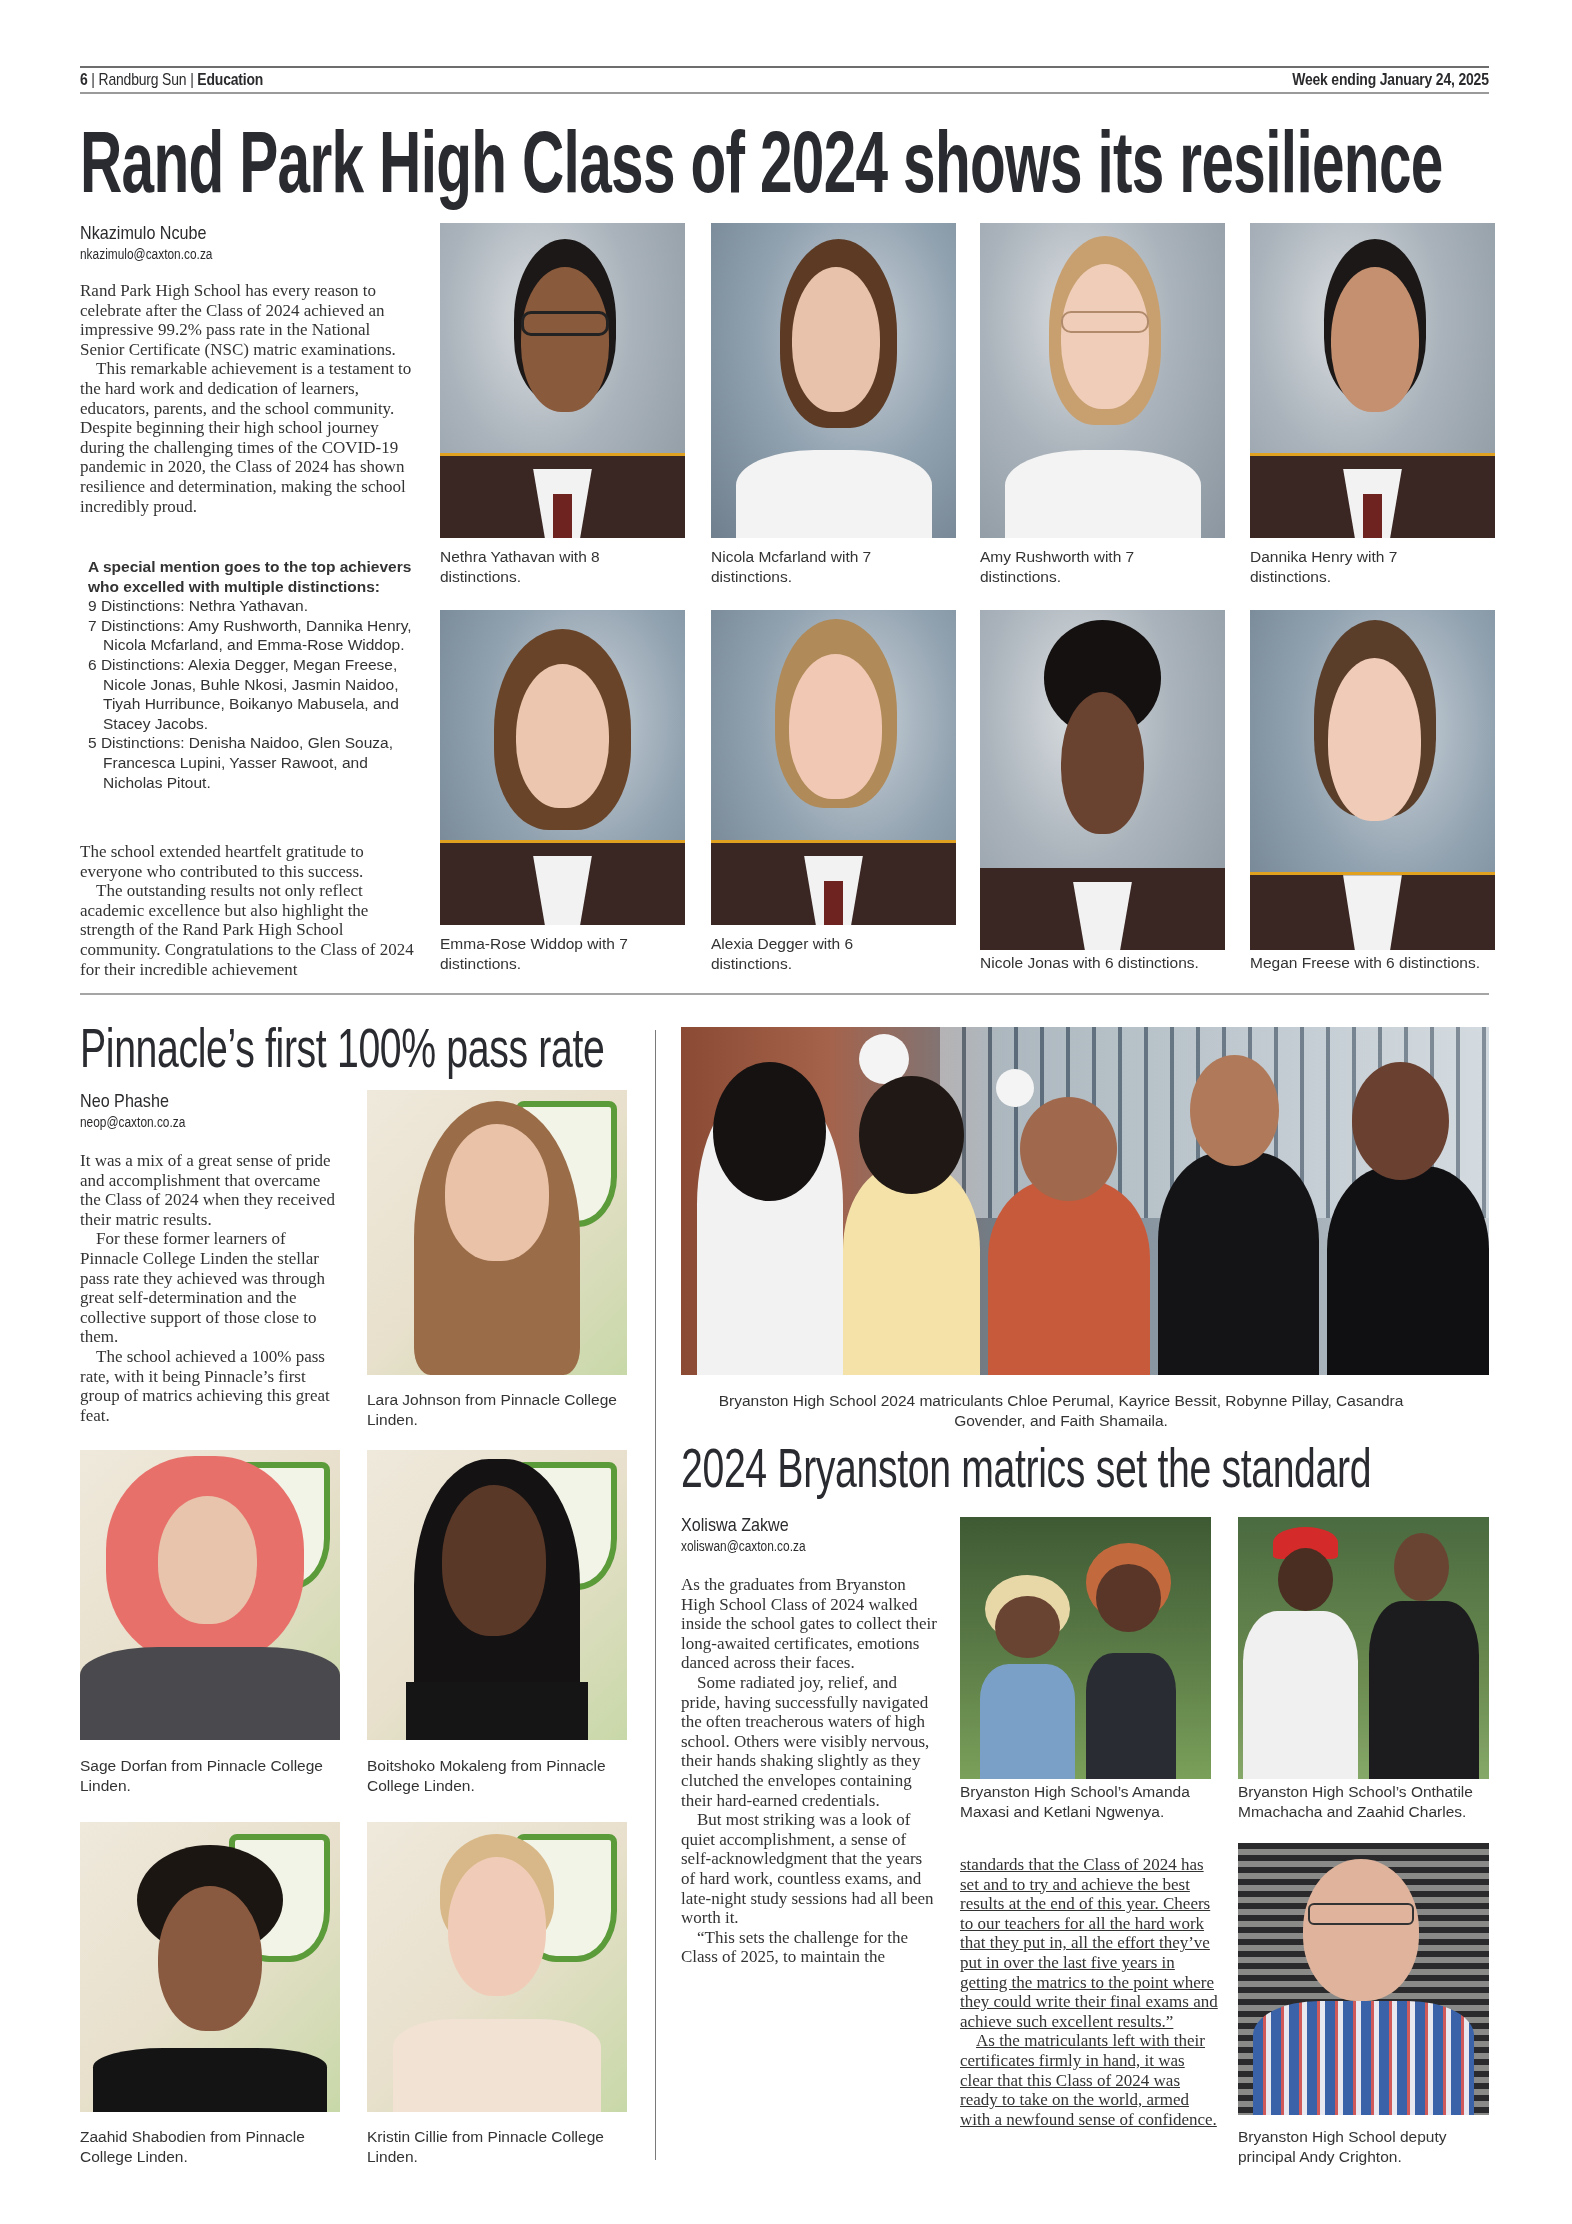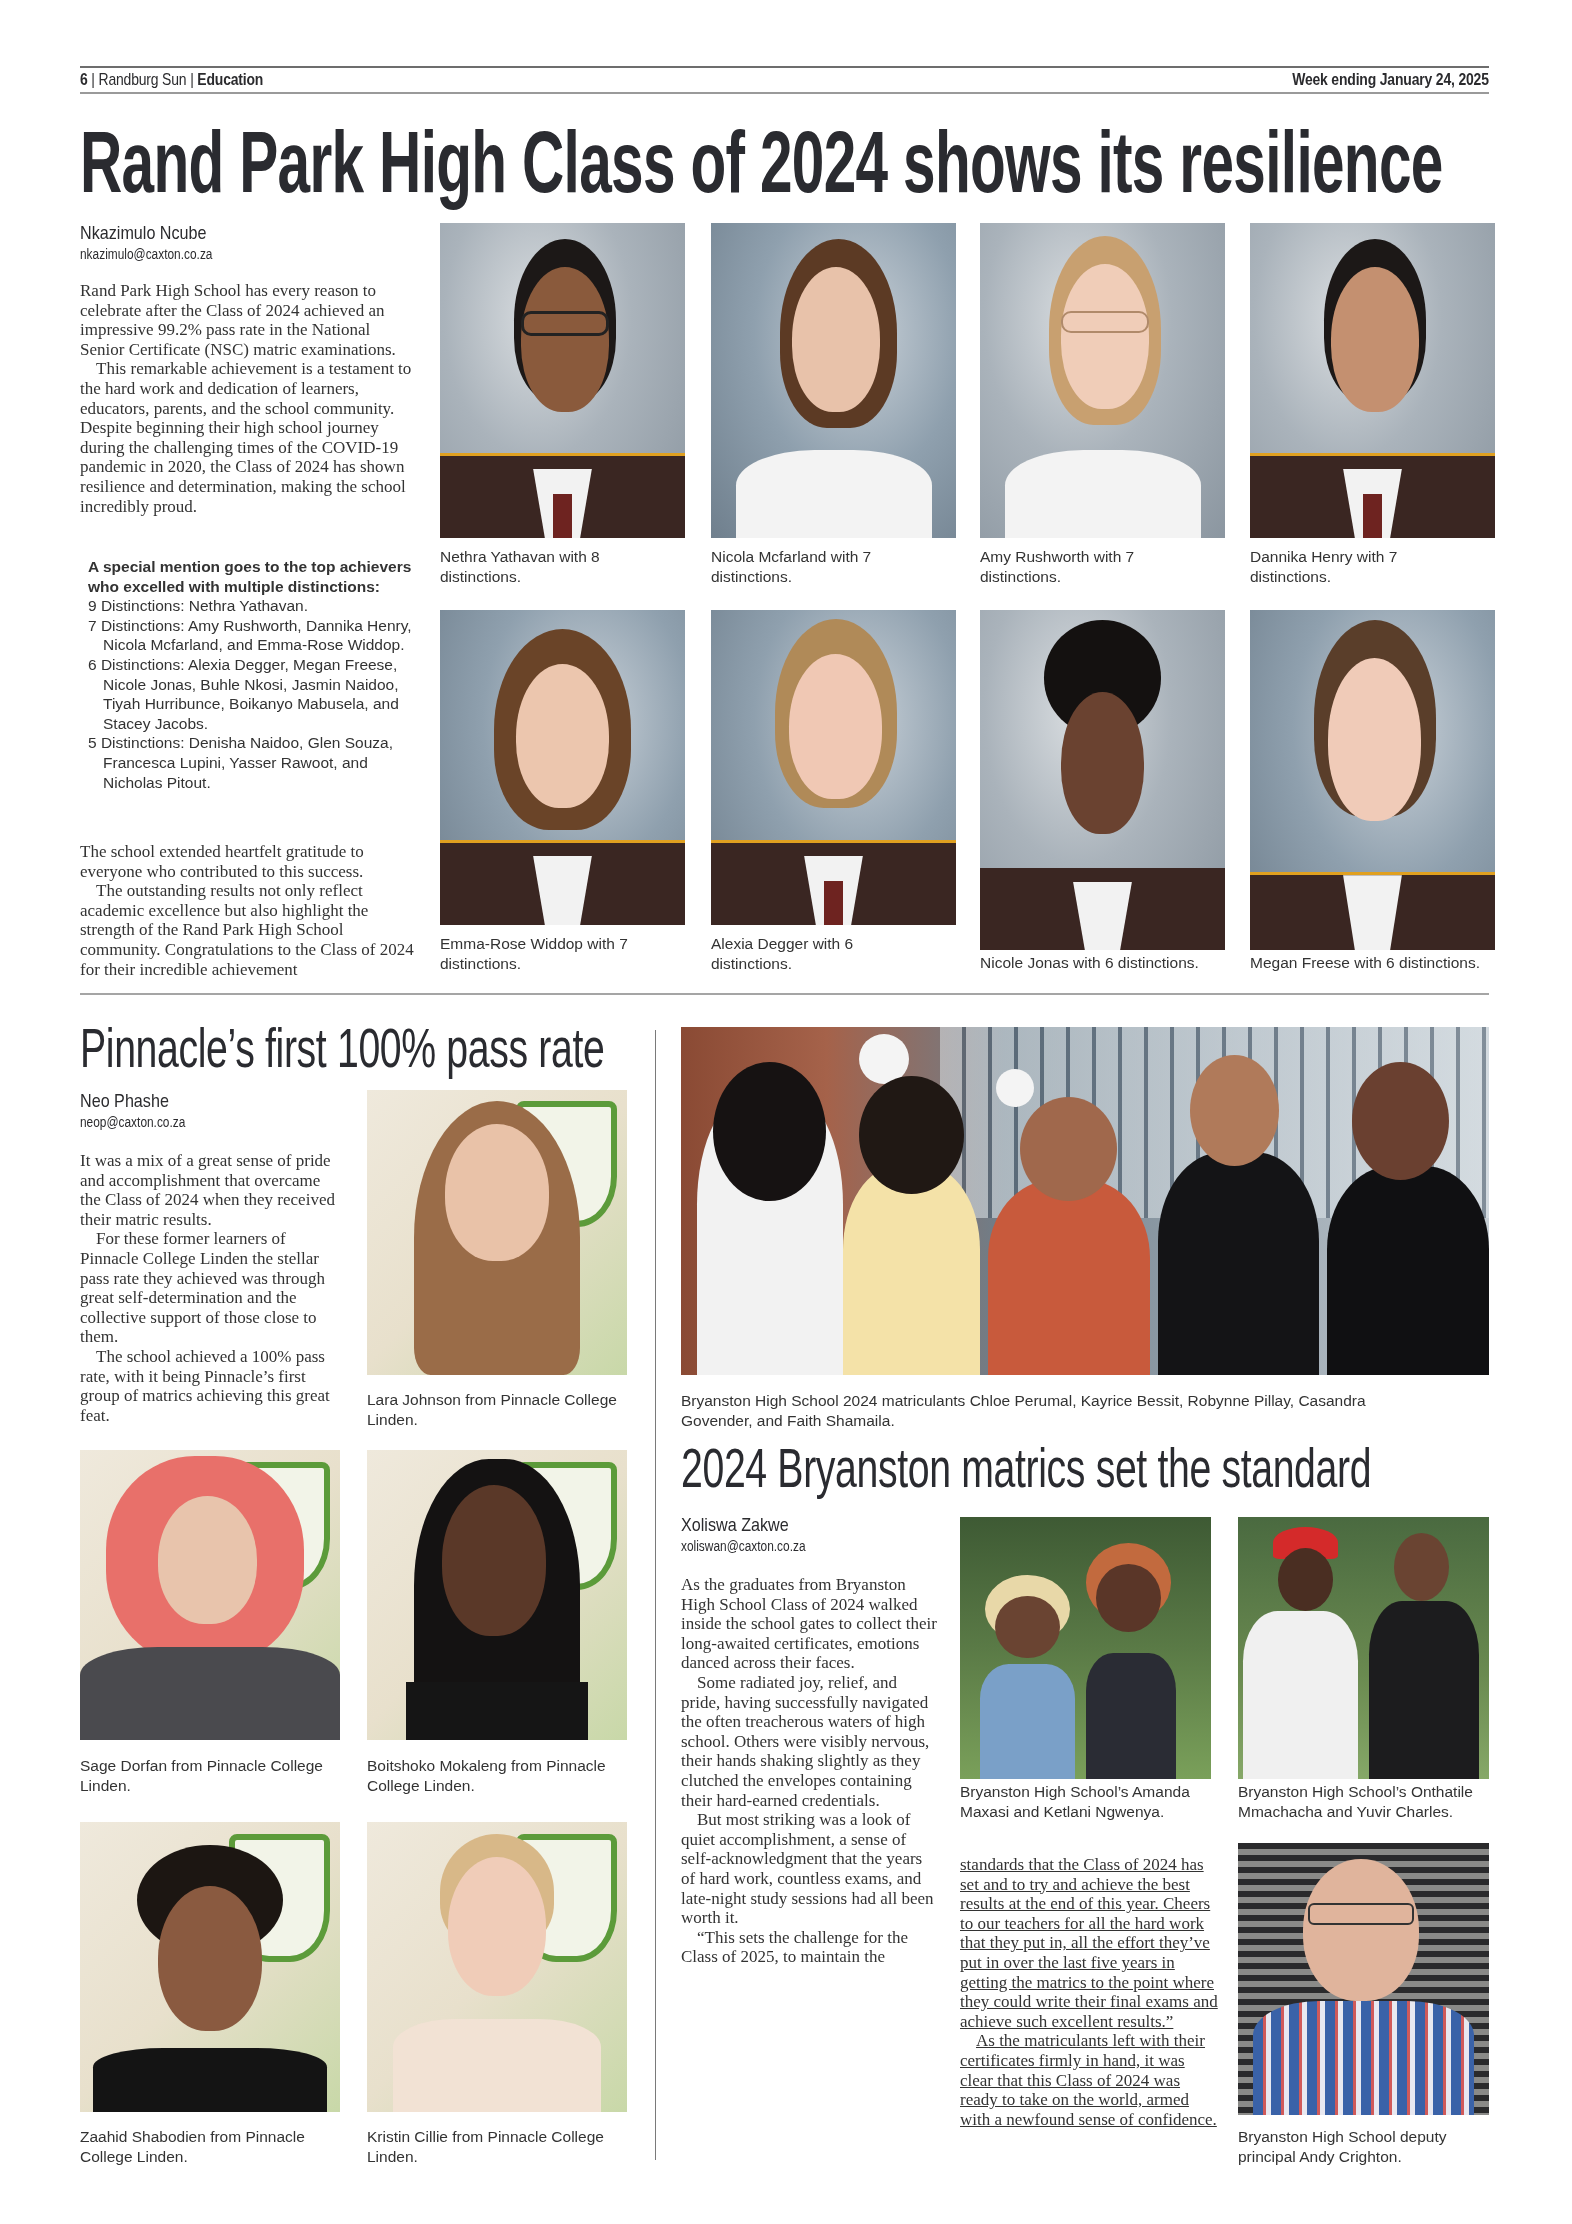--- a/index.html
+++ b/index.html
@@ -187,21 +187,21 @@
   <div class="abs" style="left:4%;top:10%;width:14%;height:40%;background:#161212;border-radius:50%;"></div>
   <div class="abs" style="left:20%;top:40%;width:17%;height:60%;background:#f4e2a8;border-radius:40% 40% 0 0;"></div>
   <div class="abs" style="left:22%;top:14%;width:13%;height:34%;background:#201814;border-radius:50%;"></div>
   <div class="abs" style="left:38%;top:44%;width:20%;height:56%;background:#c85a3c;border-radius:40% 40% 0 0;"></div>
   <div class="abs" style="left:42%;top:20%;width:12%;height:30%;background:#a0684c;border-radius:50%;"></div>
   <div class="abs" style="left:59%;top:36%;width:20%;height:64%;background:#141416;border-radius:40% 40% 0 0;"></div>
   <div class="abs" style="left:63%;top:8%;width:11%;height:32%;background:#b07a5a;border-radius:50%;"></div>
   <div class="abs" style="left:80%;top:40%;width:20%;height:60%;background:#101012;border-radius:40% 40% 0 0;"></div>
   <div class="abs" style="left:83%;top:10%;width:12%;height:34%;background:#6a4030;border-radius:50%;"></div>
 </div>
-<div class="abs caption" style="left:681px;top:1391px;width:760px;">Bryanston High School 2024 matriculants Chloe Perumal, Kayrice Bessit, Robynne Pillay, Casandra Govender, and Faith Shamaila.</div>
+<div class="abs caption" style="left:681px;top:1391px;width:760px;text-align:center;">Bryanston High School 2024 matriculants Chloe Perumal, Kayrice Bessit, Robynne Pillay, Casandra Govender, and Faith Shamaila.</div>
 
 <div class="abs sub-title" style="left:681px;top:1440px;">2024 Bryanston matrics set the standard</div>
 
 <div class="abs" style="left:681px;top:1514px;">
   <div class="byline-name">Xoliswa Zakwe</div>
   <div class="byline-email">xoliswan@caxton.co.za</div>
 </div>
 <div class="abs body-text" style="left:681px;top:1575px;width:256px;">
   <p>As the graduates from Bryanston High School Class of 2024 walked inside the school gates to collect their long-awaited certificates, emotions danced across their faces.</p>
   <p class="ind">Some radiated joy, relief, and pride, having successfully navigated the often treacherous waters of high school. Others were visibly nervous, their hands shaking slightly as they clutched the envelopes containing their hard-earned credentials.</p>
@@ -218,21 +218,21 @@
   <div class="abs" style="left:50%;top:52%;width:36%;height:48%;background:#2a2c34;border-radius:30% 30% 0 0;"></div>
 </div>
 <div class="photo" style="left:1238px;top:1517px;width:251px;height:262px;background:linear-gradient(180deg,#4a6a40 0%,#6a8a50 60%,#86a868 100%);">
   <div class="abs" style="left:14%;top:4%;width:26%;height:12%;background:#d42a2a;border-radius:50% 50% 10% 10%;"></div>
   <div class="abs" style="left:16%;top:12%;width:22%;height:24%;background:#4a2e22;border-radius:50%;"></div>
   <div class="abs" style="left:2%;top:36%;width:46%;height:64%;background:#f0f0f0;border-radius:30% 30% 0 0;"></div>
   <div class="abs" style="left:62%;top:6%;width:22%;height:26%;background:#6a4432;border-radius:50%;"></div>
   <div class="abs" style="left:52%;top:32%;width:44%;height:68%;background:#1c1c1e;border-radius:30% 30% 0 0;"></div>
 </div>
 <div class="abs caption" style="left:960px;top:1782px;width:260px;">Bryanston High School’s Amanda Maxasi and Ketlani Ngwenya.</div>
-<div class="abs caption" style="left:1238px;top:1782px;width:260px;">Bryanston High School’s Onthatile Mmachacha and Yuvir Charles.</div>
+<div class="abs caption" style="left:1238px;top:1782px;width:260px;">Bryanston High School’s Onthatile Mmachacha and Zaahid Charles.</div>
 
 <div class="abs body-text" style="left:960px;top:1855px;width:258px;text-decoration:underline;">
   <p>standards that the Class of 2024 has set and to try and achieve the best results at the end of this year. Cheers to our teachers for all the hard work that they put in, all the effort they’ve put in over the last five years in getting the matrics to the point where they could write their final exams and achieve such excellent results.”</p>
   <p class="ind">As the matriculants left with their certificates firmly in hand, it was clear that this Class of 2024 was ready to take on the world, armed with a newfound sense of confidence.</p>
 </div>
 
 <div class="photo" style="left:1238px;top:1843px;width:251px;height:272px;background:repeating-linear-gradient(180deg,#2a2a2c 0 6px,#8a8a88 6px 12px);">
   <div class="face" style="left:26%;top:6%;width:46%;height:52%;background:#e0b49c;"></div>
   <div class="abs" style="left:28%;top:22%;width:42%;height:8%;border:2px solid #333;border-radius:6px;box-sizing:border-box;"></div>
   <div class="abs" style="left:6%;bottom:0;width:88%;height:42%;background:repeating-linear-gradient(90deg,#3a62a8 0 10px,#d05a5a 10px 13px,#e8e8f0 13px 18px);border-radius:30% 30% 0 0;"></div>

